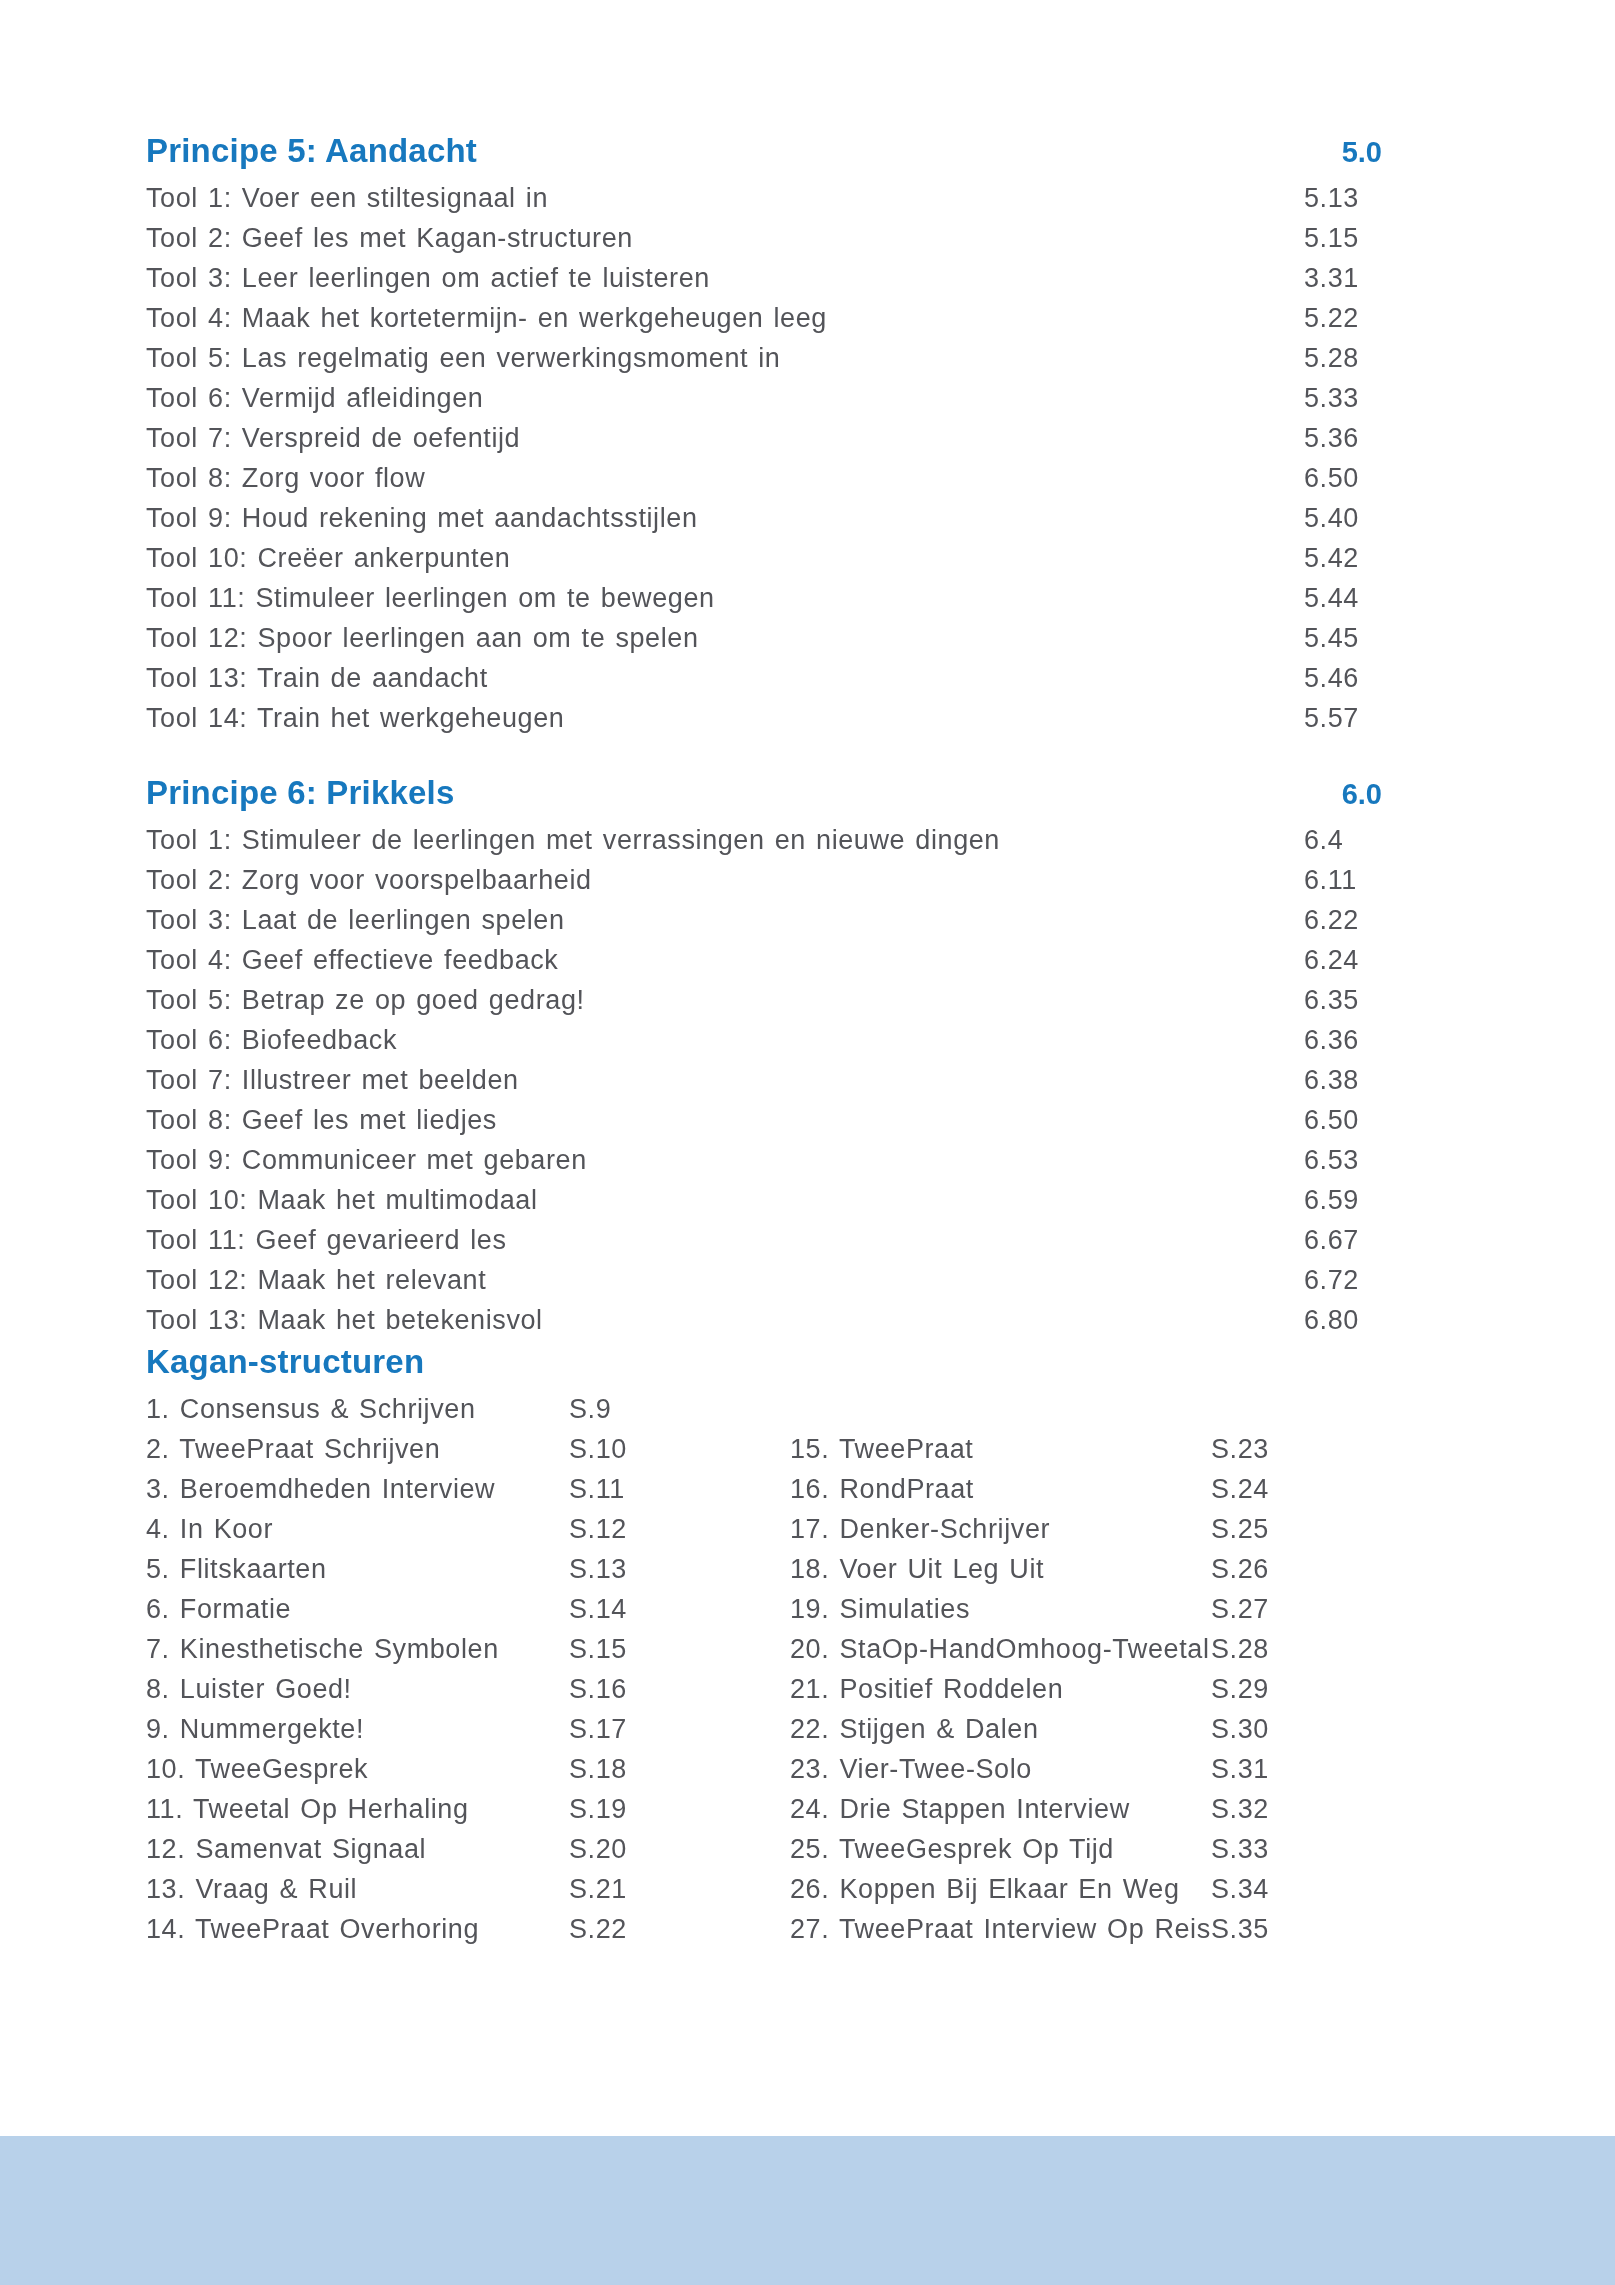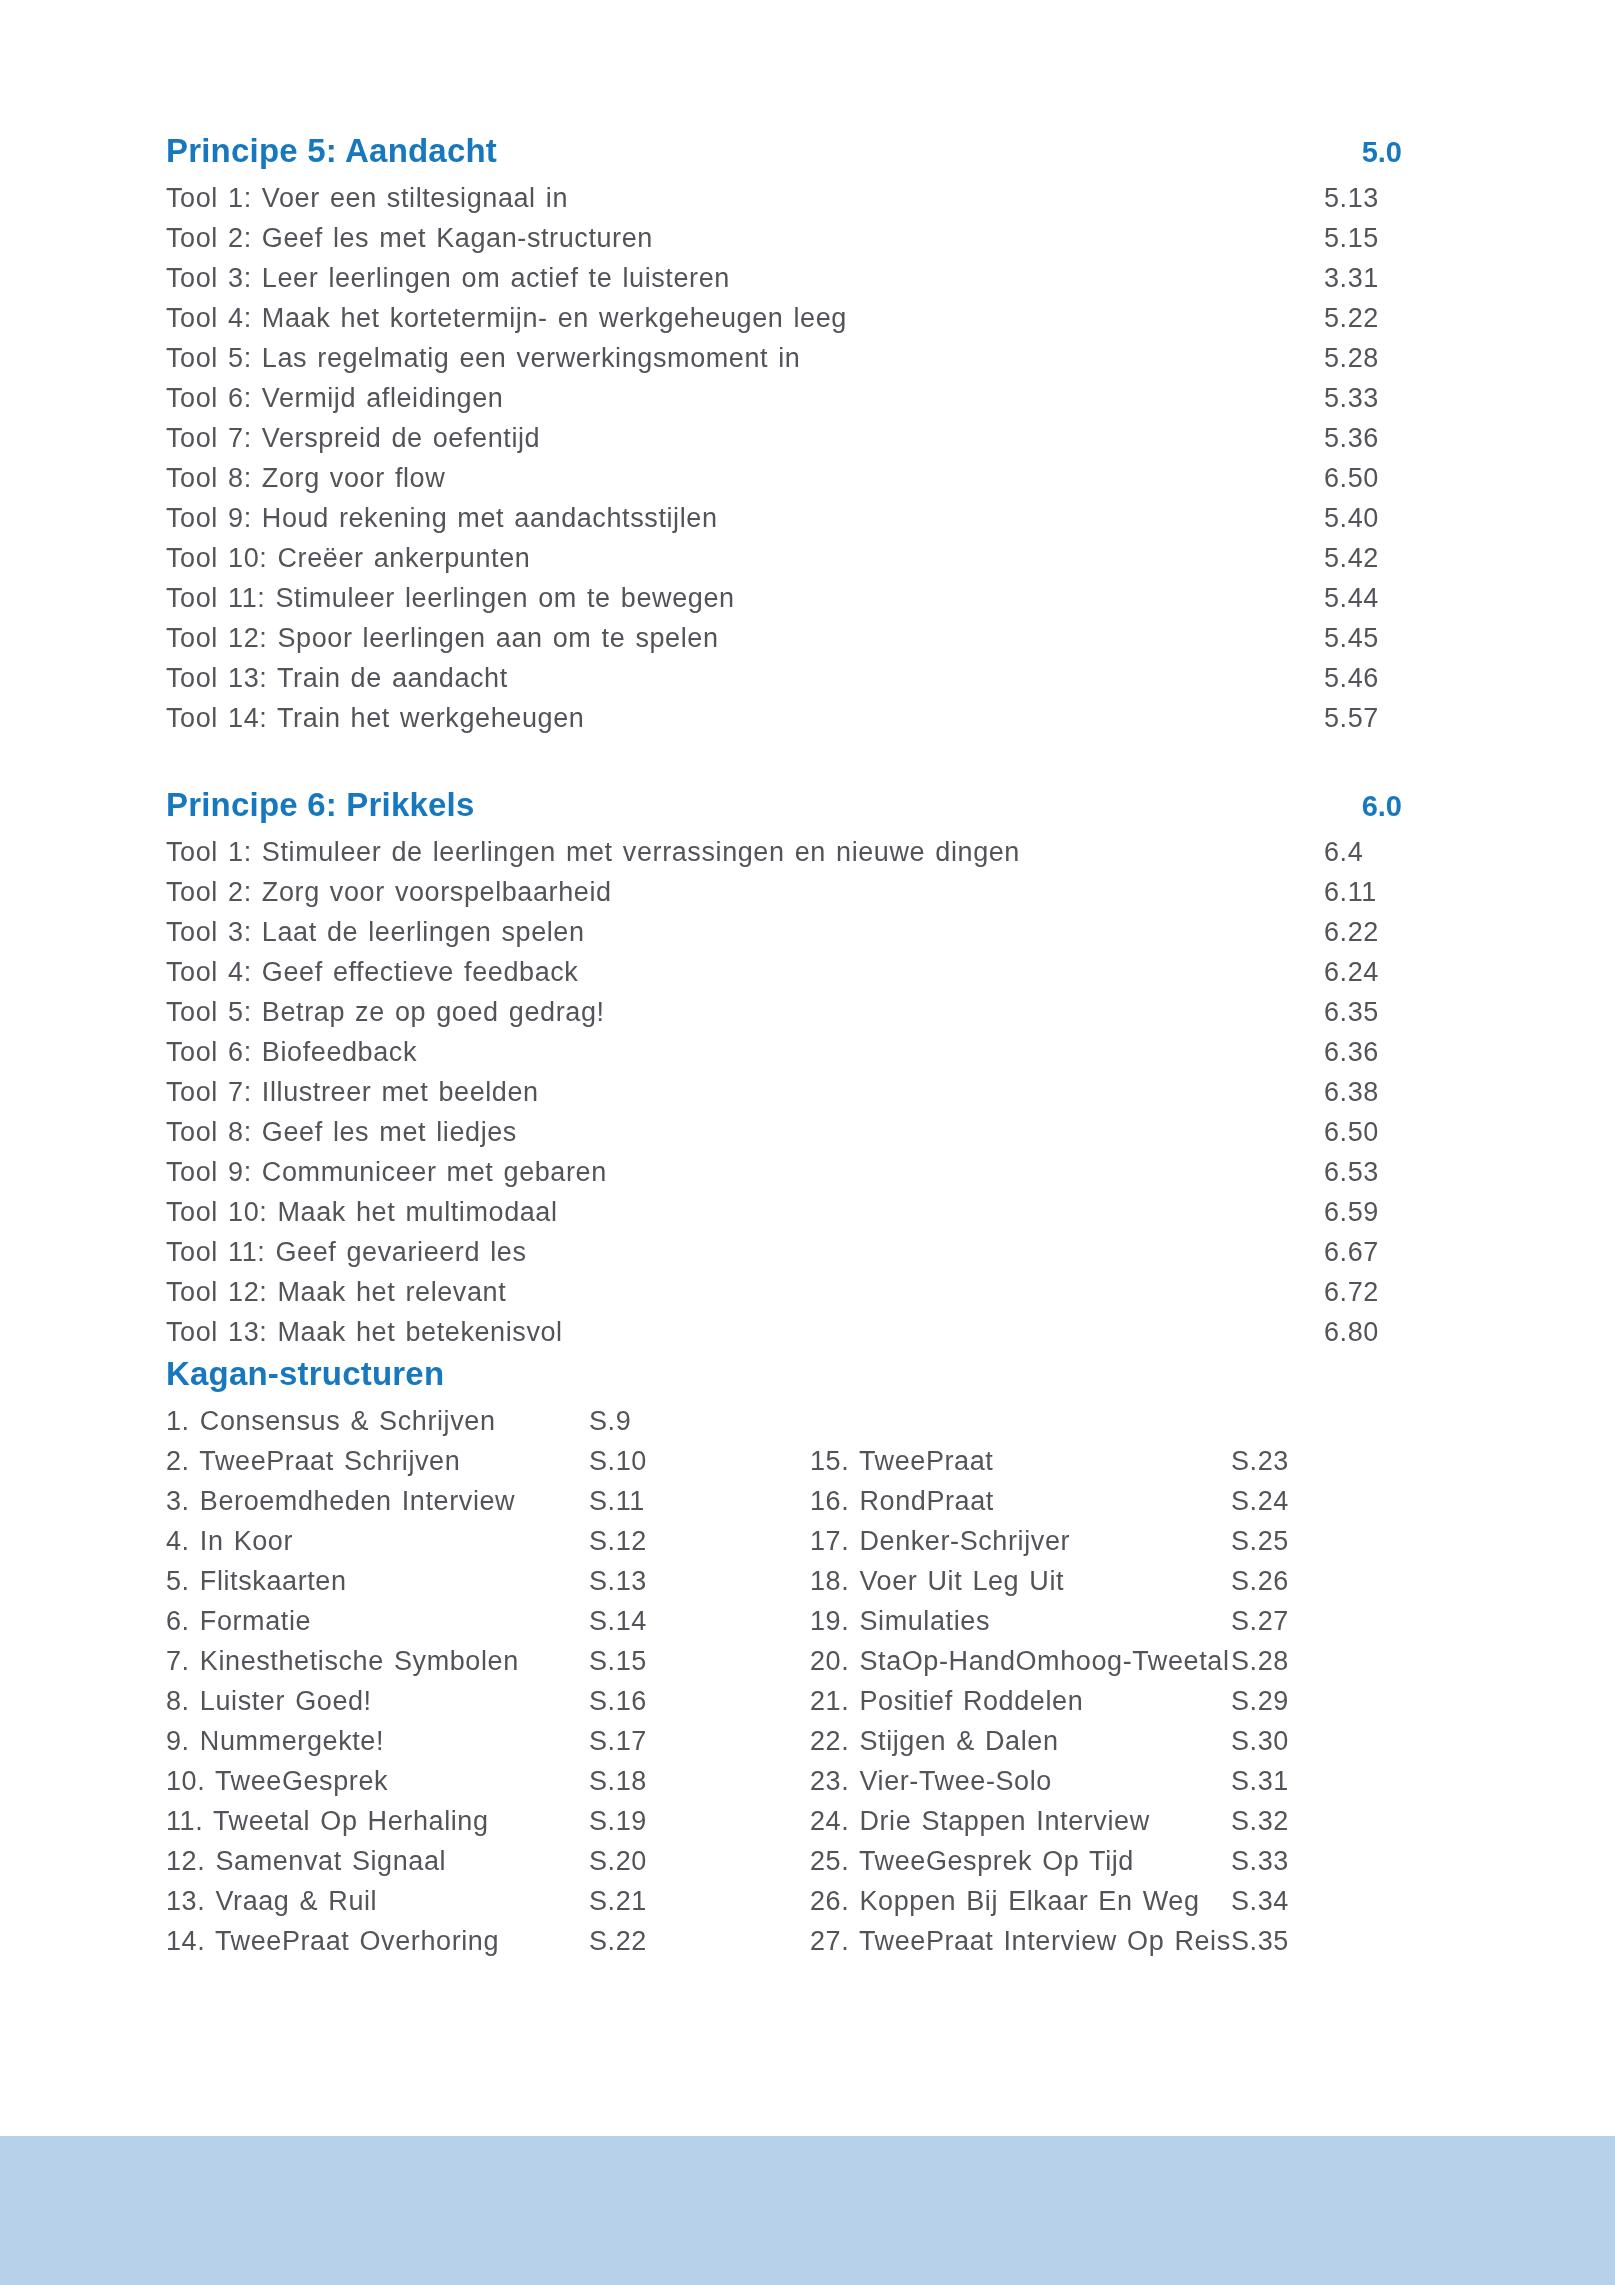--- a/index.html
+++ b/index.html
@@ -9,42 +9,42 @@
     --page-bg:#ffffff;
   }
   *{margin:0;padding:0;box-sizing:border-box;}
   html,body{background:#ffffff;}
   body{
     font-family:"Liberation Sans","DejaVu Sans",sans-serif;
     width:1615px;height:2286px;position:relative;overflow:hidden;
     background:var(--page-bg);
   }
   .content{
-    position:absolute;left:166px;top:129px;width:1236px;
+    position:absolute;left:146px;top:129px;width:1236px;
   }
   .section-header{
     display:flex;justify-content:space-between;align-items:baseline;
     height:43px;line-height:43px;margin-bottom:5.9px;
   }
   .section-header h2{
     font-size:33px;font-weight:bold;color:var(--accent);
     letter-spacing:0.2px;flex:1;
   }
   .section-header .header-page{
     width:78px;font-size:29px;font-weight:bold;color:var(--accent);
     text-align:right;
   }
   .row{
     display:flex;height:40px;line-height:40px;
     font-size:27px;color:var(--body-text);
     letter-spacing:0.6px;word-spacing:2px;
   }
   .row .label{flex:1;overflow:hidden;white-space:nowrap;}
   .row .num{width:78px;text-align:left;}
-  .section-p6{margin-top:45px;}
+  .section-p6{margin-top:33px;}
   .section-kagan{}
   .kagan-columns{display:flex;align-items:flex-end;}
   .kcol{display:block;}
   .kcol-left{width:523px;margin-right:121px;}
   .kcol-left .row .num{width:100px;}
   .kcol-right{width:480px;}
   .kcol-right .row .num{width:59px;}
   .footer-band{
     position:absolute;left:0;bottom:0;width:100%;height:150px;
     background:var(--footer);

